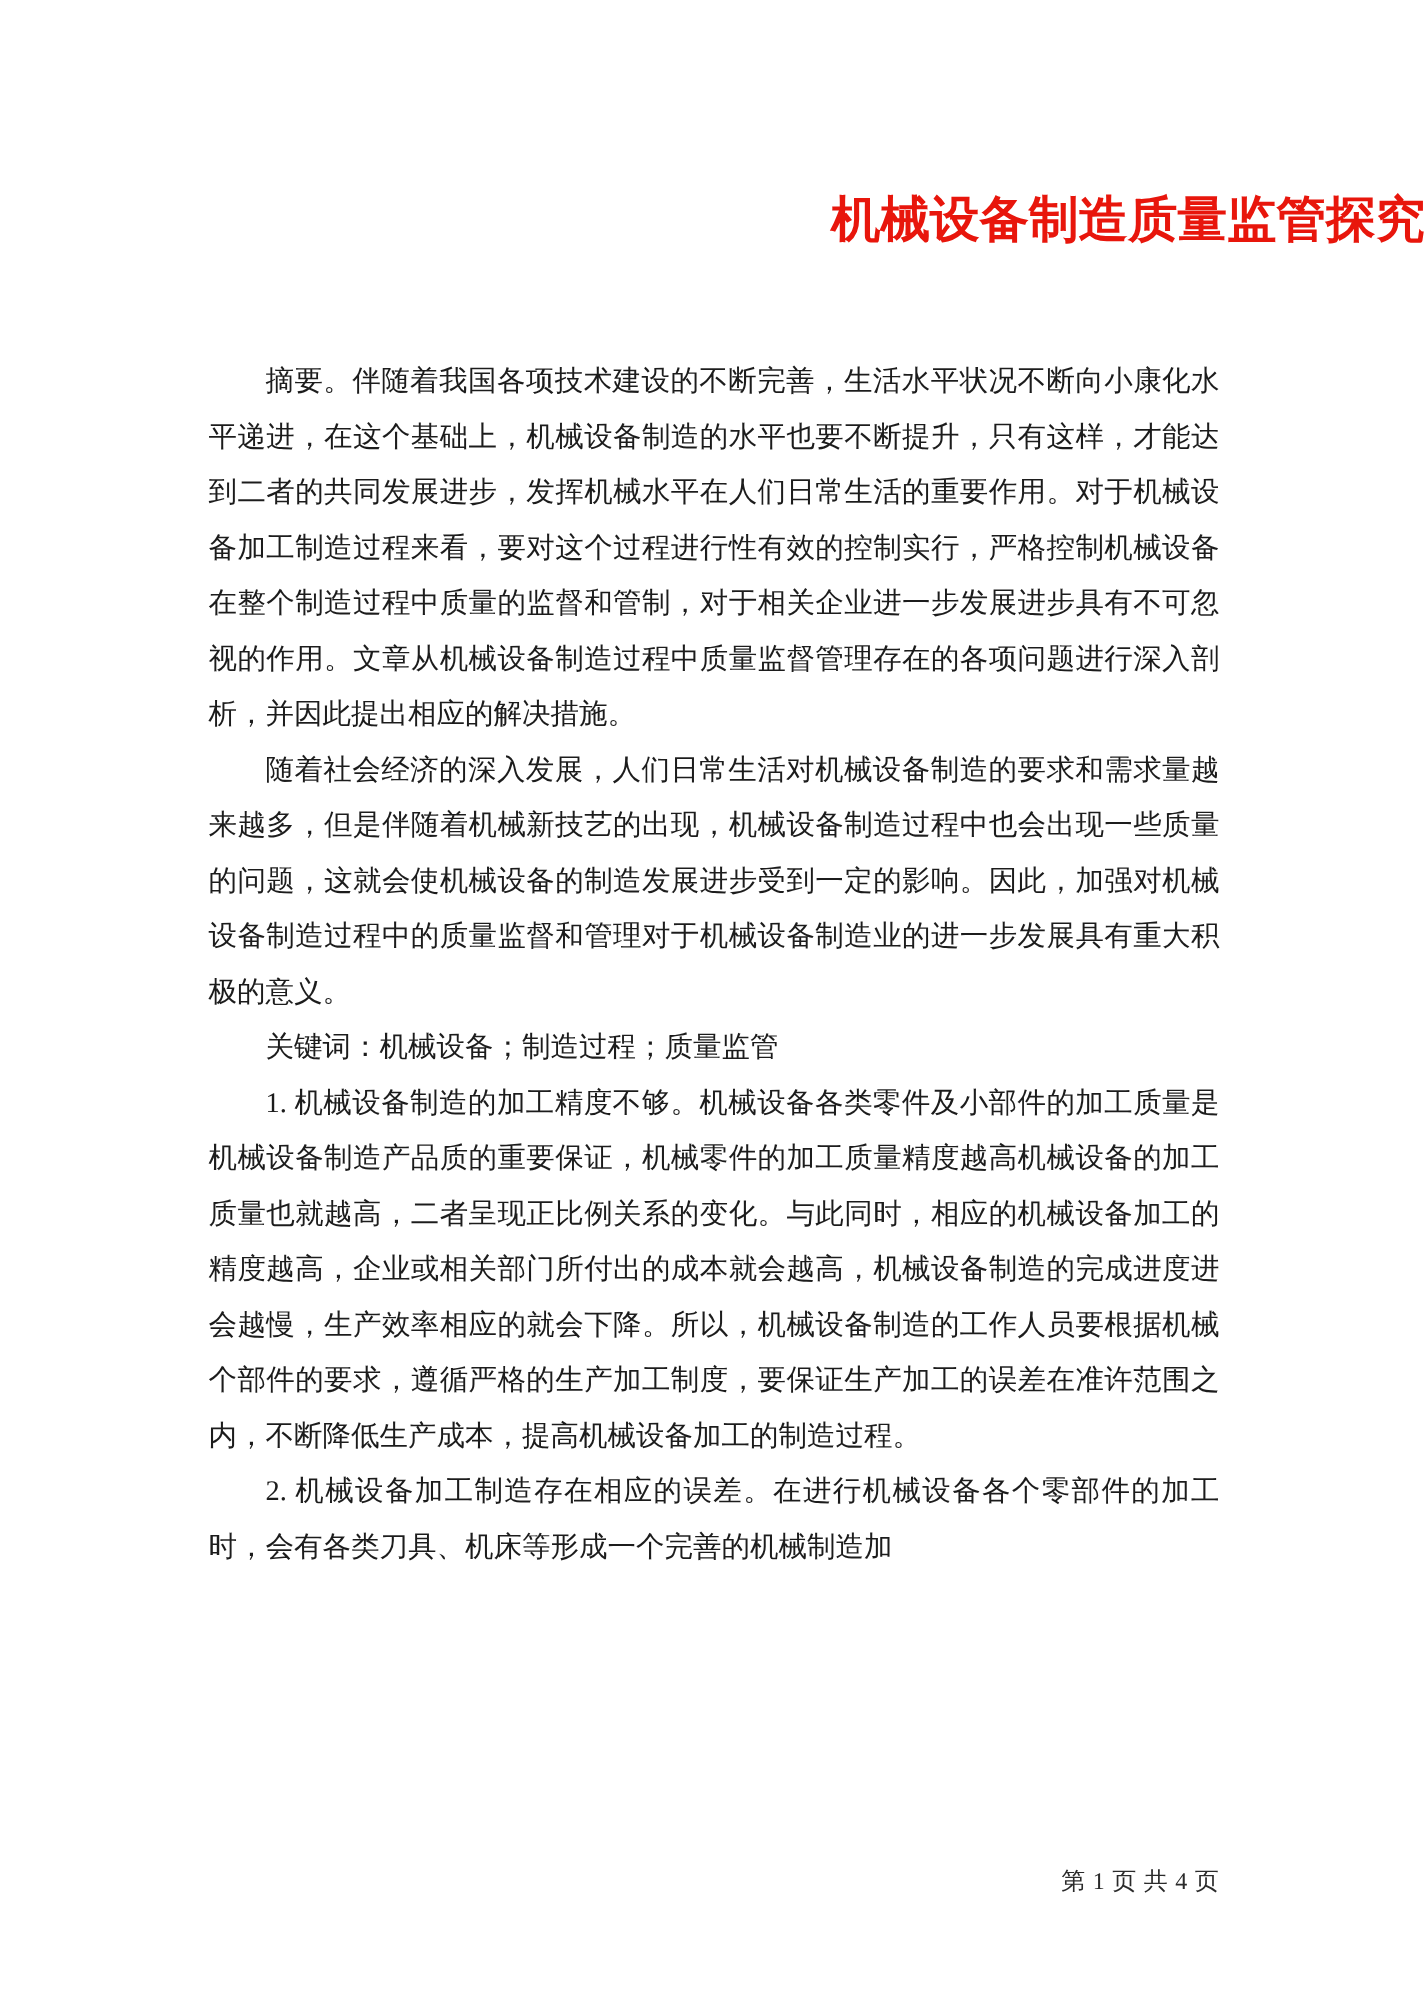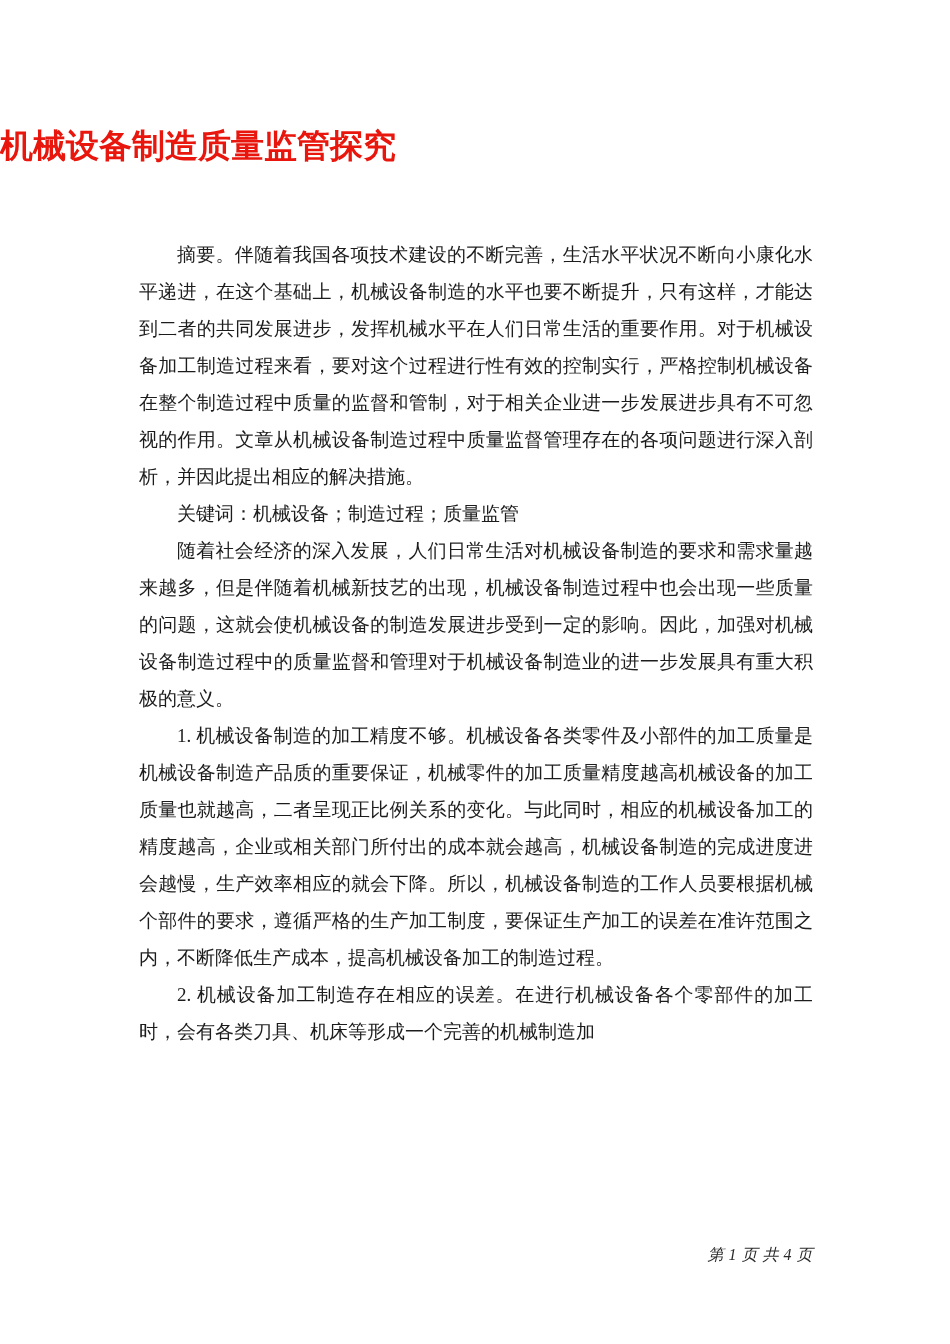--- a/index.html
+++ b/index.html
@@ -14,21 +14,21 @@
     background: #ffffff;
     overflow: hidden;
     font-family: "Liberation Serif", "DejaVu Serif", serif;
   }
   .doc-title {
     position: absolute;
     top: 126px;
     left: 0;
     width: 950px;
     margin: 0;
-    text-align: left;
+    text-align: right;
     font-family: "Liberation Sans", "DejaVu Sans", sans-serif;
     font-weight: bold;
     font-size: 33px;
     letter-spacing: 0px;
     line-height: 40px;
   }
   .doc-body {
     position: absolute;
     left: 139px;
     top: 236px;
@@ -45,33 +45,32 @@
     word-break: break-all;
   }
   .page-footer {
     position: absolute;
     top: 1245px;
     right: 137px;
     font-size: 16px;
     line-height: 20px;
     color: #2b2b2b;
     letter-spacing: 0.5px;
-    font-style: italic;
   }
 </style>
 </head>
 <body>
 
 <div class="page">
 
   <h1 class="doc-title" style="color: rgb(232, 22, 12);">机械设备制造质量监管探究</h1>
 
   <div class="doc-body" style="color: rgb(28, 28, 28);">
       <p class="body">摘要。伴随着我国各项技术建设的不断完善，生活水平状况不断向小康化水平递进，在这个基础上，机械设备制造的水平也要不断提升，只有这样，才能达到二者的共同发展进步，发挥机械水平在人们日常生活的重要作用。对于机械设备加工制造过程来看，要对这个过程进行性有效的控制实行，严格控制机械设备在整个制造过程中质量的监督和管制，对于相关企业进一步发展进步具有不可忽视的作用。文章从机械设备制造过程中质量监督管理存在的各项问题进行深入剖析，并因此提出相应的解决措施。</p>
+      <p class="body">随着社会经济的深入发展，人们日常生活对机械设备制造的要求和需求量越来越多，但是伴随着机械新技艺的出现，机械设备制造过程中也会出现一些质量的问题，这就会使机械设备的制造发展进步受到一定的影响。因此，加强对机械设备制造过程中的质量监督和管理对于机械设备制造业的进一步发展具有重大积极的意义。</p>
       <p class="body">关键词：机械设备；制造过程；质量监管</p>
-      <p class="body">随着社会经济的深入发展，人们日常生活对机械设备制造的要求和需求量越来越多，但是伴随着机械新技艺的出现，机械设备制造过程中也会出现一些质量的问题，这就会使机械设备的制造发展进步受到一定的影响。因此，加强对机械设备制造过程中的质量监督和管理对于机械设备制造业的进一步发展具有重大积极的意义。</p>
       <p class="body">1. 机械设备制造的加工精度不够。机械设备各类零件及小部件的加工质量是机械设备制造产品质的重要保证，机械零件的加工质量精度越高机械设备的加工质量也就越高，二者呈现正比例关系的变化。与此同时，相应的机械设备加工的精度越高，企业或相关部门所付出的成本就会越高，机械设备制造的完成进度进会越慢，生产效率相应的就会下降。所以，机械设备制造的工作人员要根据机械个部件的要求，遵循严格的生产加工制度，要保证生产加工的误差在准许范围之内，不断降低生产成本，提高机械设备加工的制造过程。</p>
       <p class="body">2. 机械设备加工制造存在相应的误差。在进行机械设备各个零部件的加工时，会有各类刀具、机床等形成一个完善的机械制造加</p>
     </div>
 
   <div class="page-footer">第 1 页 共 4 页</div>
 
 </div>
 
 </body></html>

